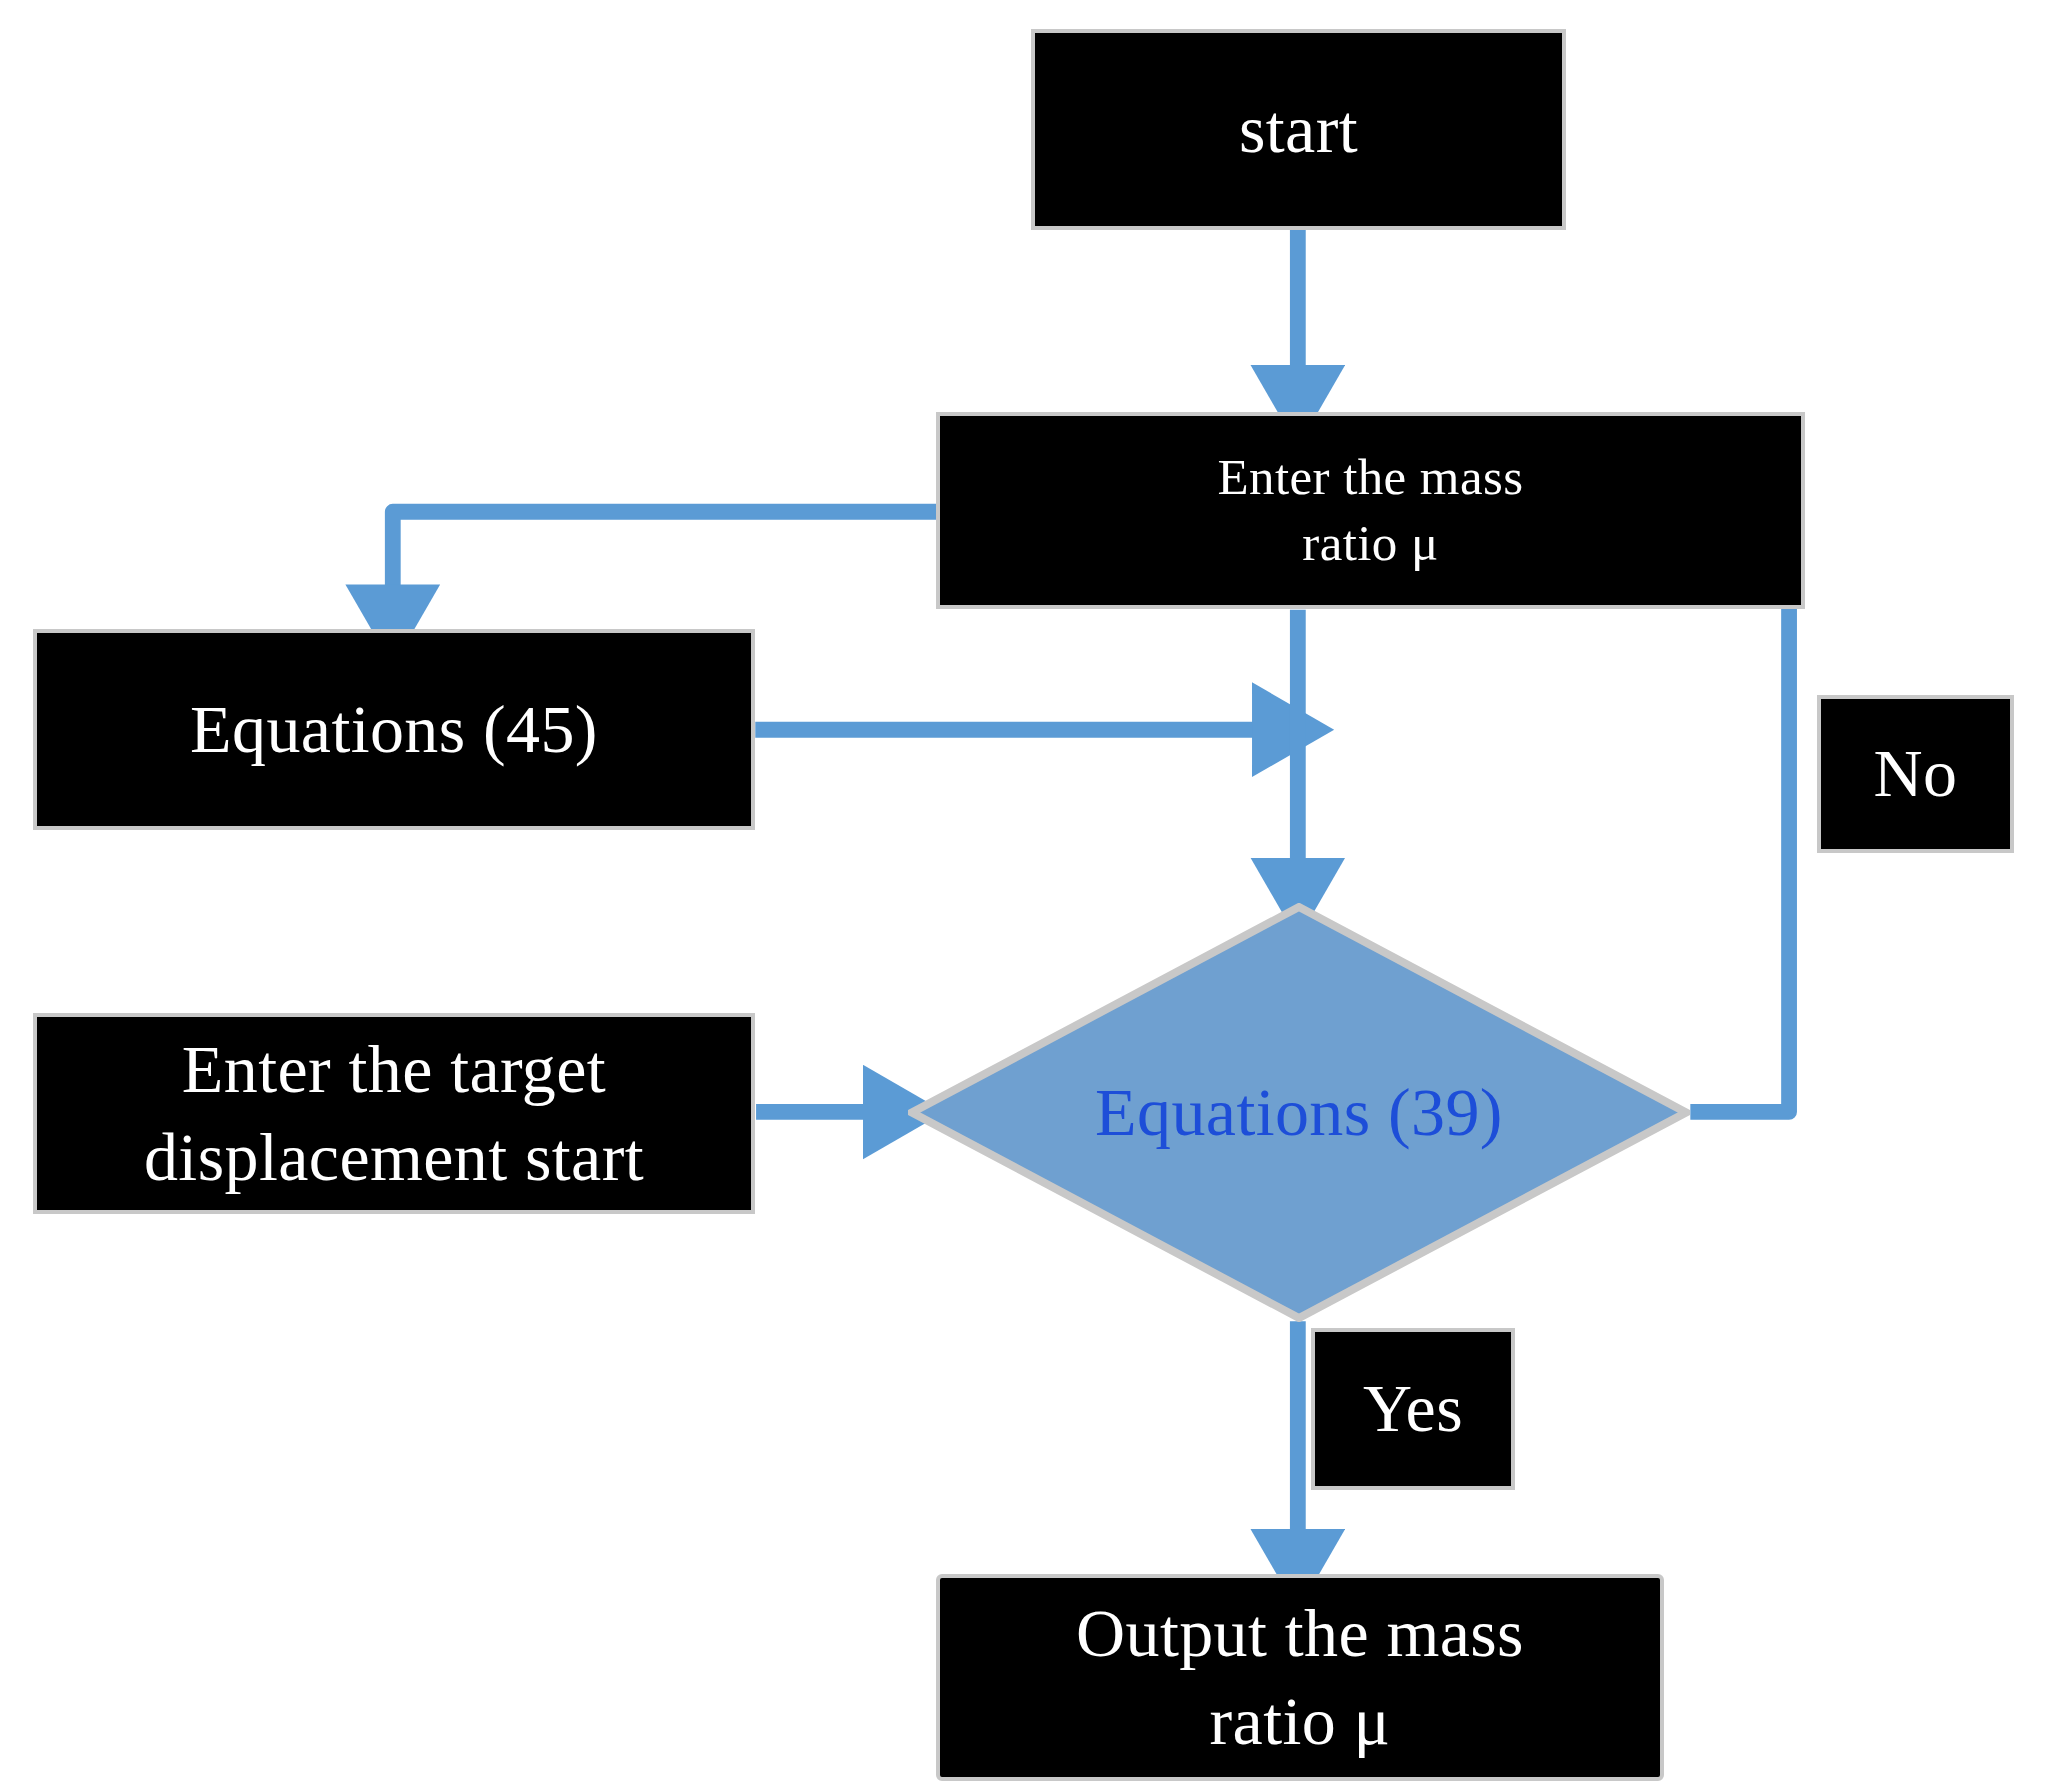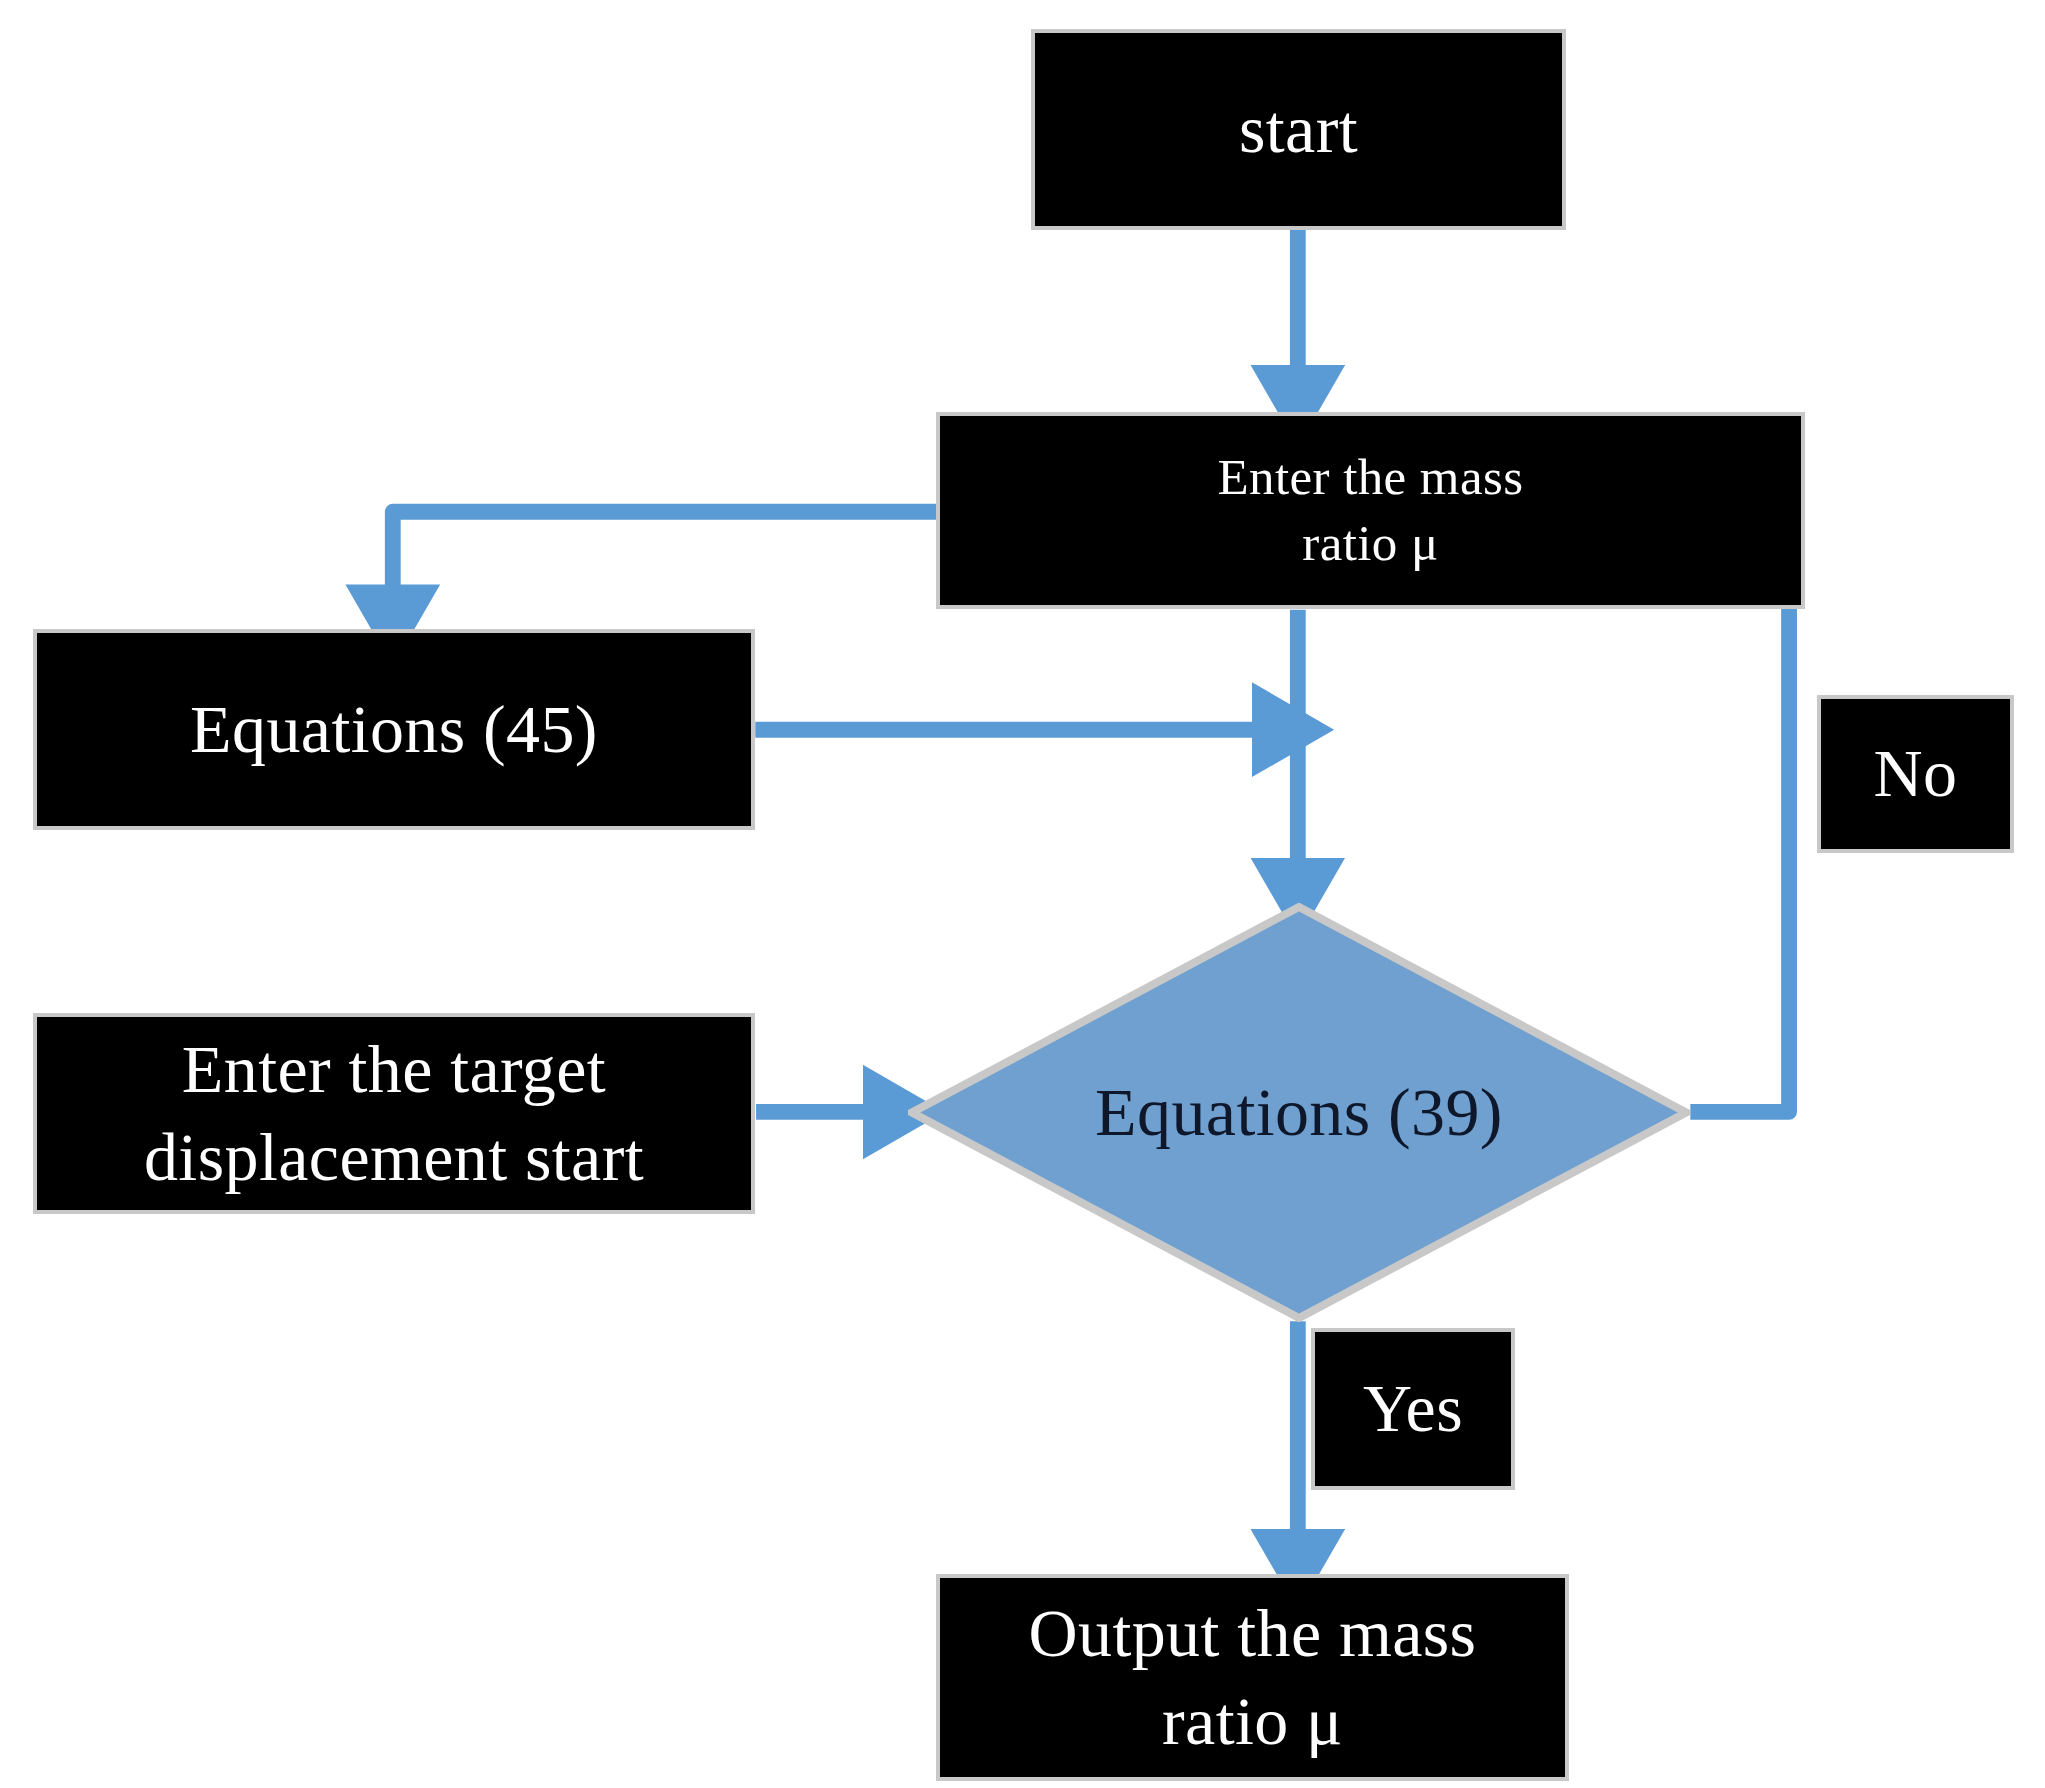--- a/index.html
+++ b/index.html
@@ -48,22 +48,23 @@
   }
   #node-equations45 {
     left: 33px; top: 629px; width: 722px; height: 201px;
     font-size: 68px;
   }
   #node-enter-target {
     left: 33px; top: 1013px; width: 722px; height: 201px;
     font-size: 68px;
   }
   #node-output {
-    left: 936px; top: 1574px; width: 633px; height: 207px;
+    left: 936px; top: 1574px; width: 728px; height: 207px;
     font-size: 68px;
+    border-radius: 6px;
   }
   #node-label-no {
     left: 1817px; top: 695px; width: 197px; height: 158px;
     font-size: 68px;
     font-family: Liberation Serif, serif;
   }
   #node-label-yes {
     left: 1311px; top: 1328px; width: 204px; height: 162px;
     font-size: 68px;
   }
@@ -79,21 +80,21 @@
     width: 100%; height: 100%;
     display: block;
   }
   #node-decision .diamond-text {
     position: absolute;
     left: 0; top: 0;
     width: 100%; height: 100%;
     display: flex;
     align-items: center;
     justify-content: center;
-    color: #0f172a;
+    color: #1d4ed8;
     font-size: 68px;
     letter-spacing: 0.4px;
     pointer-events: none;
   }
   
   #connectors {
     position: absolute;
     left: 0; top: 0;
     width: 2046px; height: 1788px;
     pointer-events: none;

